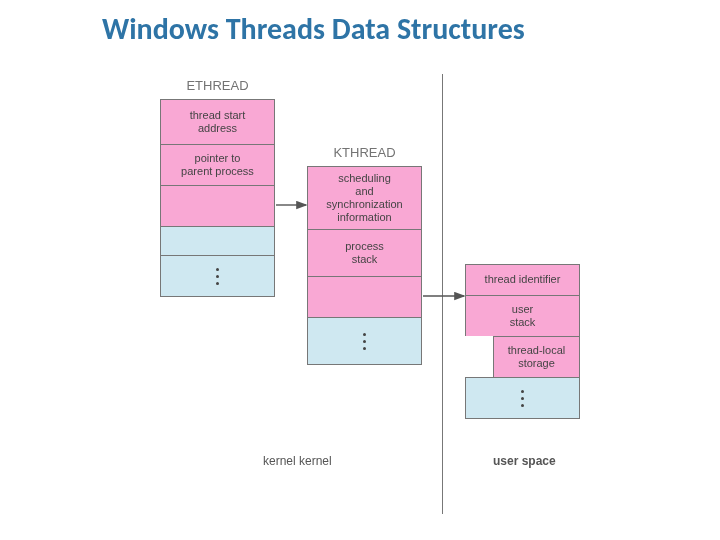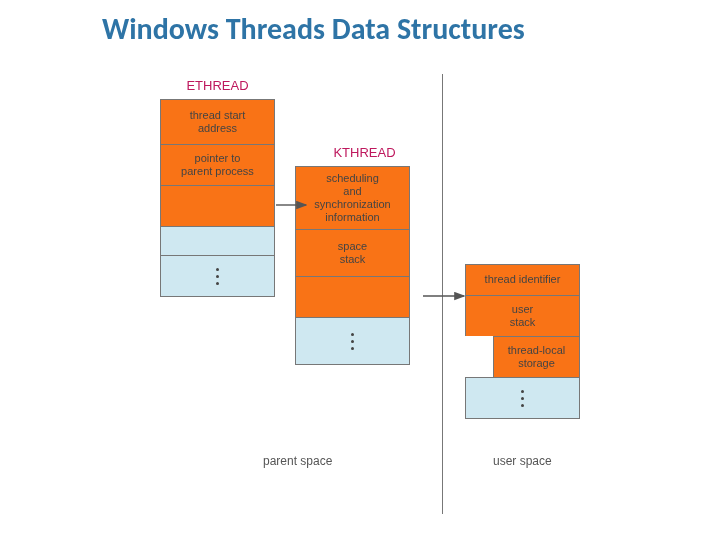--- a/index.html
+++ b/index.html
@@ -3,24 +3,24 @@
 <meta charset="utf-8">
 <style>
   html,body{margin:0;padding:0;width:720px;height:540px;background:#fff;
     font-family:"Segoe UI",Calibri,Helvetica,Arial,sans-serif;}
   .title{position:absolute;left:102px;top:10px;font-size:30px;font-weight:700;
     color:#2e74a6;letter-spacing:0;}
   .stage{position:absolute;left:155px;top:74px;width:450px;height:440px;}
   svg{position:absolute;left:0;top:0;}
   .col{position:absolute;width:115px;}
   .seclabel{position:absolute;width:115px;text-align:center;font-size:13px;
-    color:#be185d;font-family:Helvetica,Arial,sans-serif;}
+    color:#737373;font-family:Helvetica,Arial,sans-serif;}
   .cell{border:1px solid #777;border-bottom:none;text-align:center;
     display:flex;align-items:center;justify-content:center;
-    font-size:11px;line-height:1.2;color:#444;background:#f97316;
+    font-size:11px;line-height:1.2;color:#444;background:#f9a8d4;
     font-family:Helvetica,Arial,sans-serif;}
   .cell.last{border-bottom:1px solid #777;}
   .cell.blue{background:#cfe8f1;}
   
   .dots{flex-direction:column;}
   .dots span{width:3px;height:3px;margin:2px 0;background:#444;border-radius:50%;}
   .divider{position:absolute;top:0;height:100%;width:0;border-left:1px solid #777;}
   .bottomlabel{position:absolute;font-size:12px;color:#555;
     font-family:Helvetica,Arial,sans-serif;}
 </style>
@@ -42,26 +42,26 @@
     <div class="cell" style="height:40px;"></div>
     <div class="cell blue" style="height:28px;"></div>
     <div class="cell blue last dots" style="height:40px;">
       <span></span>
         <span></span>
         <span></span>
     </div>
   </div>
 
   <div class="seclabel" style="left:152px;top:71px;">KTHREAD</div>
-  <div class="col" style="left:140px;top:92px;">
+  <div class="col" style="left:152px;top:92px;">
     <div class="cell" style="height:62px;white-space:pre-line;">scheduling
 and
 synchronization
 information</div>
-    <div class="cell" style="height:46px;white-space:pre-line;">space
+    <div class="cell" style="height:46px;white-space:pre-line;">process
 stack</div>
     <div class="cell" style="height:40px;"></div>
     <div class="cell blue last dots" style="height:46px;">
       <span></span>
         <span></span>
         <span></span>
     </div>
   </div>
 
   <div class="col" style="left:310px;top:190px;">
@@ -82,16 +82,16 @@
       <marker id="ah" markerWidth="8" markerHeight="8" refX="7" refY="3" orient="auto" markerUnits="strokeWidth">
         <path d="M0,0 L8,3 L0,6 Z" fill="#555"></path>
       </marker>
     </defs>
 
     <line x1="121" y1="131" x2="151" y2="131" stroke="#555" stroke-width="1.4" marker-end="url(#ah)"></line>
 
     <line x1="268" y1="222" x2="309" y2="222" stroke="#555" stroke-width="1.4" marker-end="url(#ah)"></line>
   </svg>
 
-  <div class="bottomlabel" style="left:108px;top:380px;">parent space</div>
-  <div class="bottomlabel" style="left:338px;top:380px;">user space</div>
+  <div class="bottomlabel" style="left:108px;top:380px;">kernel kernel</div>
+  <div class="bottomlabel" style="left:338px;top:380px;font-weight:bold;">user space</div>
 
 </div>
 
 </body></html>

